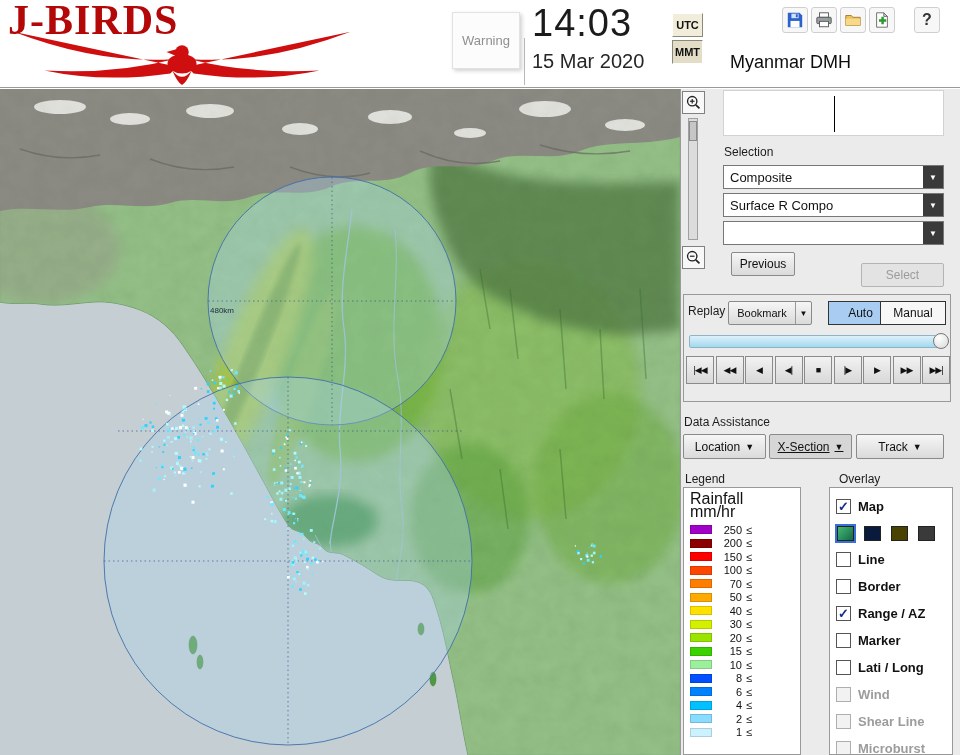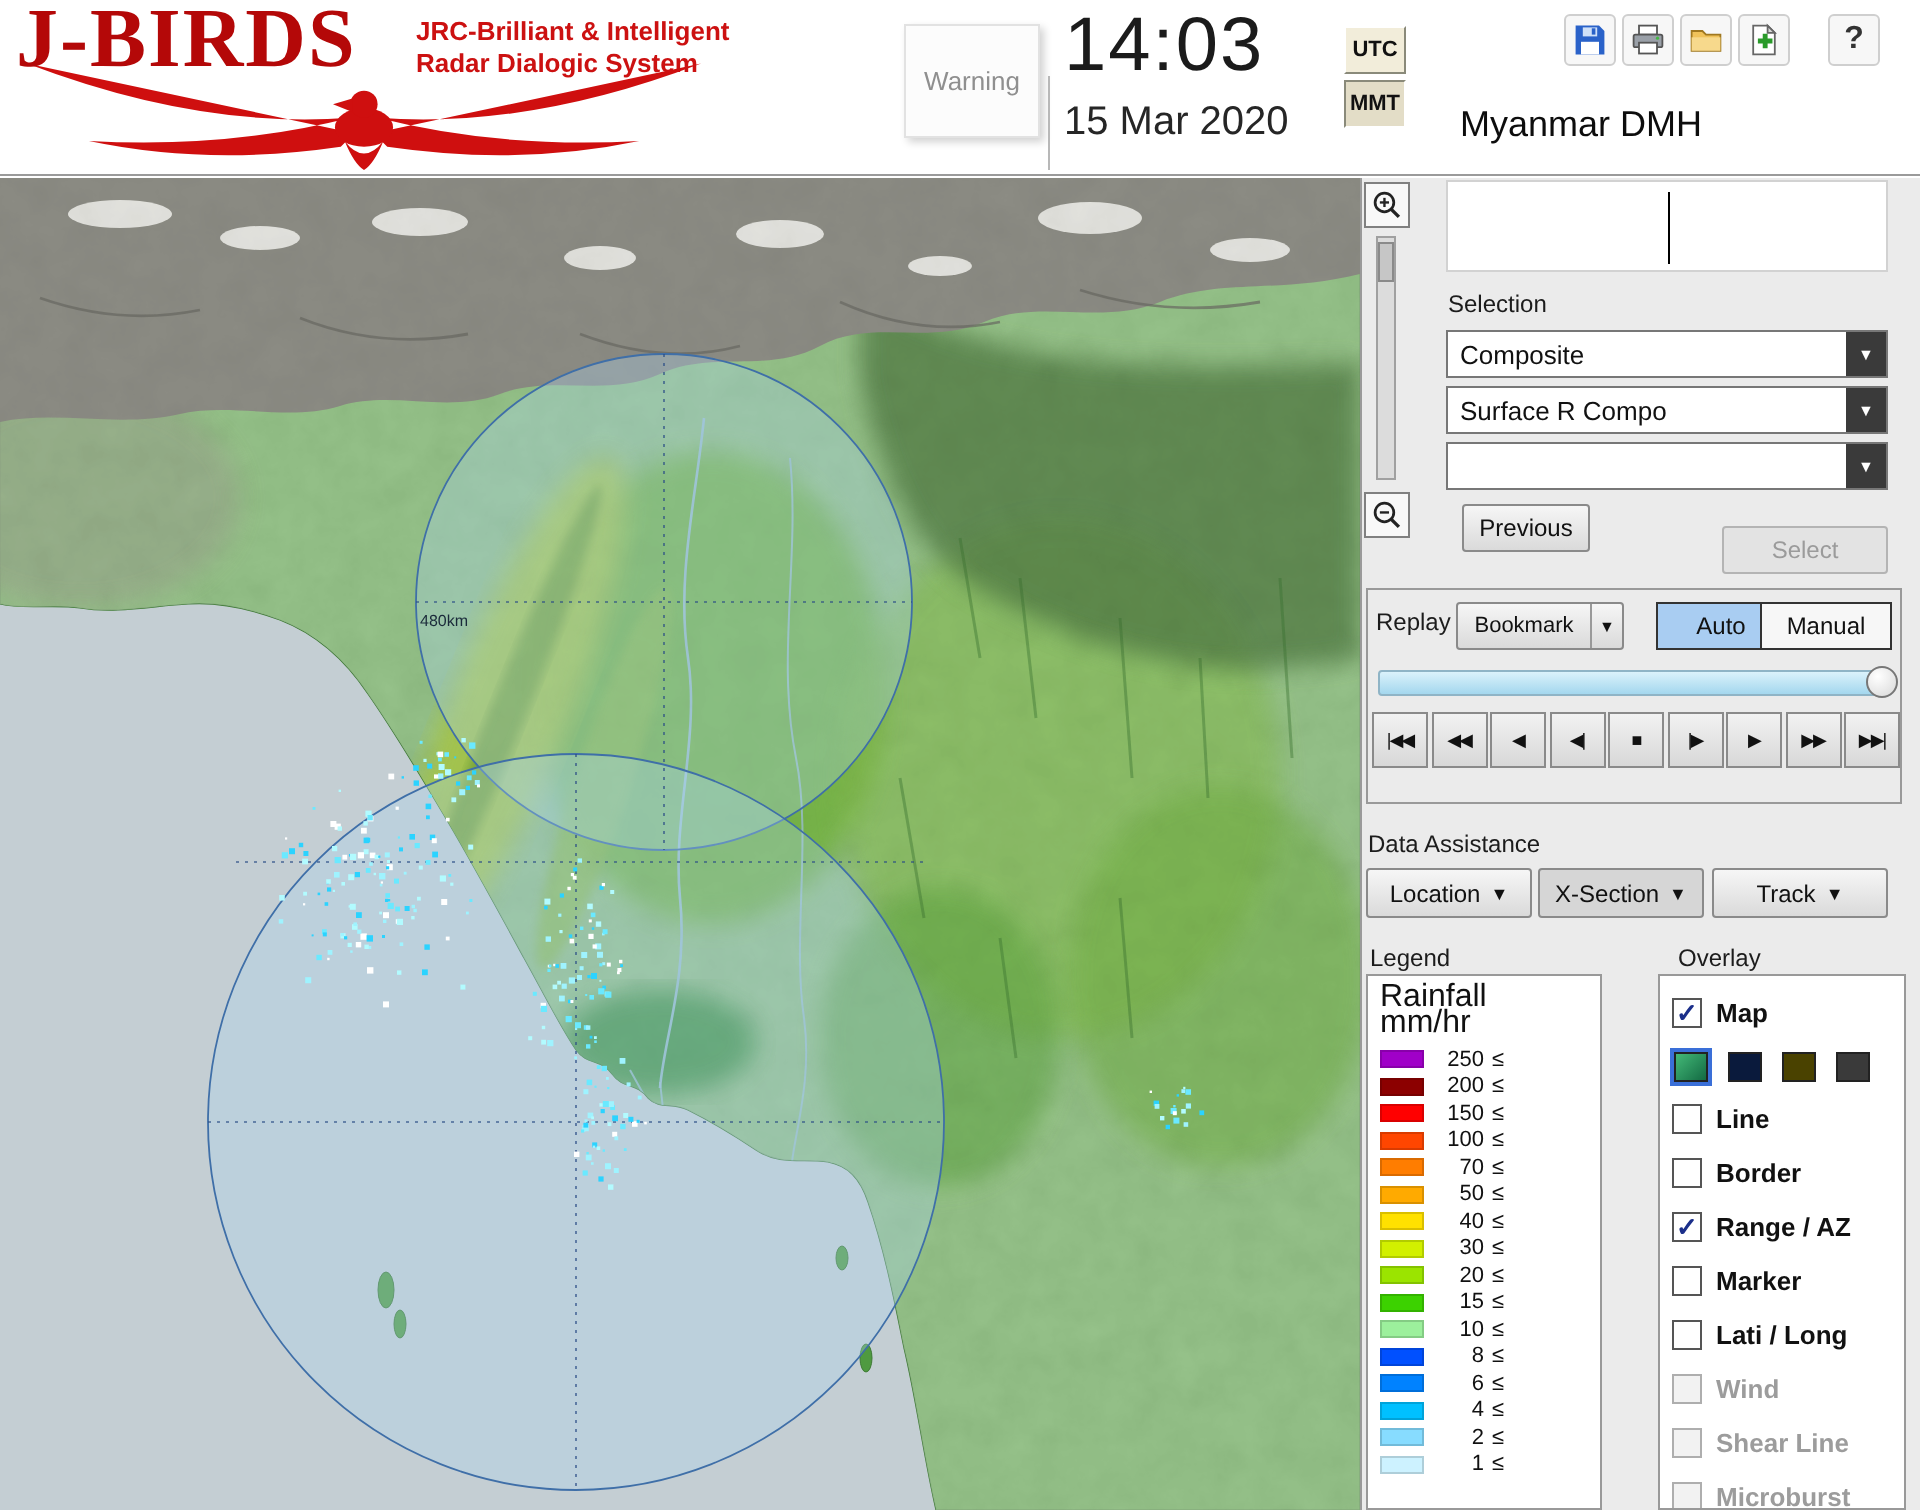--- a/index.html
+++ b/index.html
@@ -79,21 +79,21 @@
        background:radial-gradient(circle at 35% 30%,#ffffff,#d8d8d8);border:1px solid #777;}
   .vcr-row{position:absolute;left:2px;top:61px;display:flex;gap:1.5px;}
   .vcr-btn{width:28px;height:28px;background:linear-gradient(#f2f2f2,#d8d8d8);border:1px solid #8a8a8a;
        font-size:9px;letter-spacing:-1px;padding:0;display:flex;align-items:center;justify-content:center;
        font-family:inherit;color:#111;}
   
   .da-lbl{left:3px;top:326px;}
   .da-btn{position:absolute;top:345px;height:25px;}
   .da-btn .mini-arrow{font-size:9px;margin-left:5px;}
   .loc-btn{left:2px;width:83px;}
-  .xsec-btn{left:88px;width:83px;background:#d6d6d6;}
+  .xsec-btn{left:88px;width:83px;background:#d6d6d6;text-decoration:underline;}
   .trk-btn{left:175px;width:88px;}
   
   .leg-title{left:4px;top:383px;}
   .ov-title{left:158px;top:383px;}
   .legend-box{position:absolute;left:2px;top:398px;width:118px;height:268px;background:#fff;
        border:1px solid #999;padding:4px 0 0 6px;overflow:hidden;}
   .leg-unit{font-size:16px;color:#111;line-height:13px;}
   .leg-rows{margin-top:5px;}
   .leg-row{display:flex;align-items:center;height:13.5px;}
   .leg-sw{width:22px;height:9px;margin-right:4px;border:1px solid rgba(0,0,0,.15);}
@@ -122,24 +122,20 @@
       <g fill="#cf0f0f">
         <path d="M6,8 Q95,42 173,36 Q110,52 38,48 Q100,61 168,51 L175,44 Z"></path>
         <path d="M354,8 Q265,42 187,36 Q250,52 322,48 Q260,61 192,51 L185,44 Z"></path>
         <ellipse cx="180" cy="41" rx="15" ry="10"></ellipse>
         <circle cx="180" cy="29" r="7"></circle>
         <path d="M174,26 l-10,3 10,4 z"></path>
         <path d="M170,48 q10,13 20,0 q-5,12 -10,15 q-5,-3 -10,-15 z"></path>
       </g>
     </svg>
     <div class="logo-title">J-BIRDS</div>
-    <div class="logo-sub">
-      <div>JRC-Brilliant &amp; Intelligent</div>
-      <div>Radar  Dialogic  System</div>
-    </div>
 
     <button class="warning-btn">Warning</button>
     <div class="hdr-divider"></div>
     <div class="time">14:03</div>
     <div class="date">15 Mar 2020</div>
 
     <button class="tz-btn tz-utc">UTC</button>
     <button class="tz-btn tz-mmt">MMT</button>
 
     <button class="ico-btn" style="left:782px">

